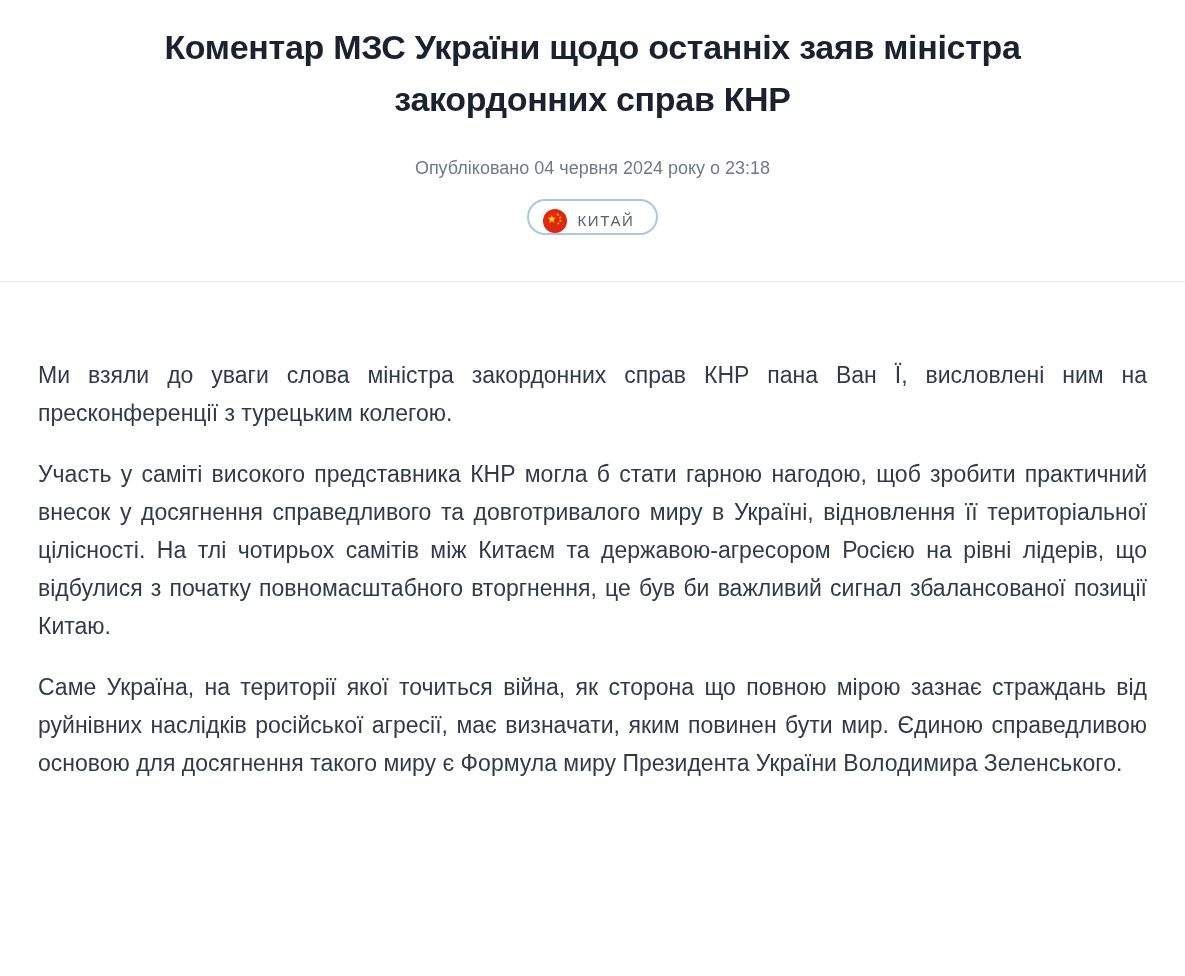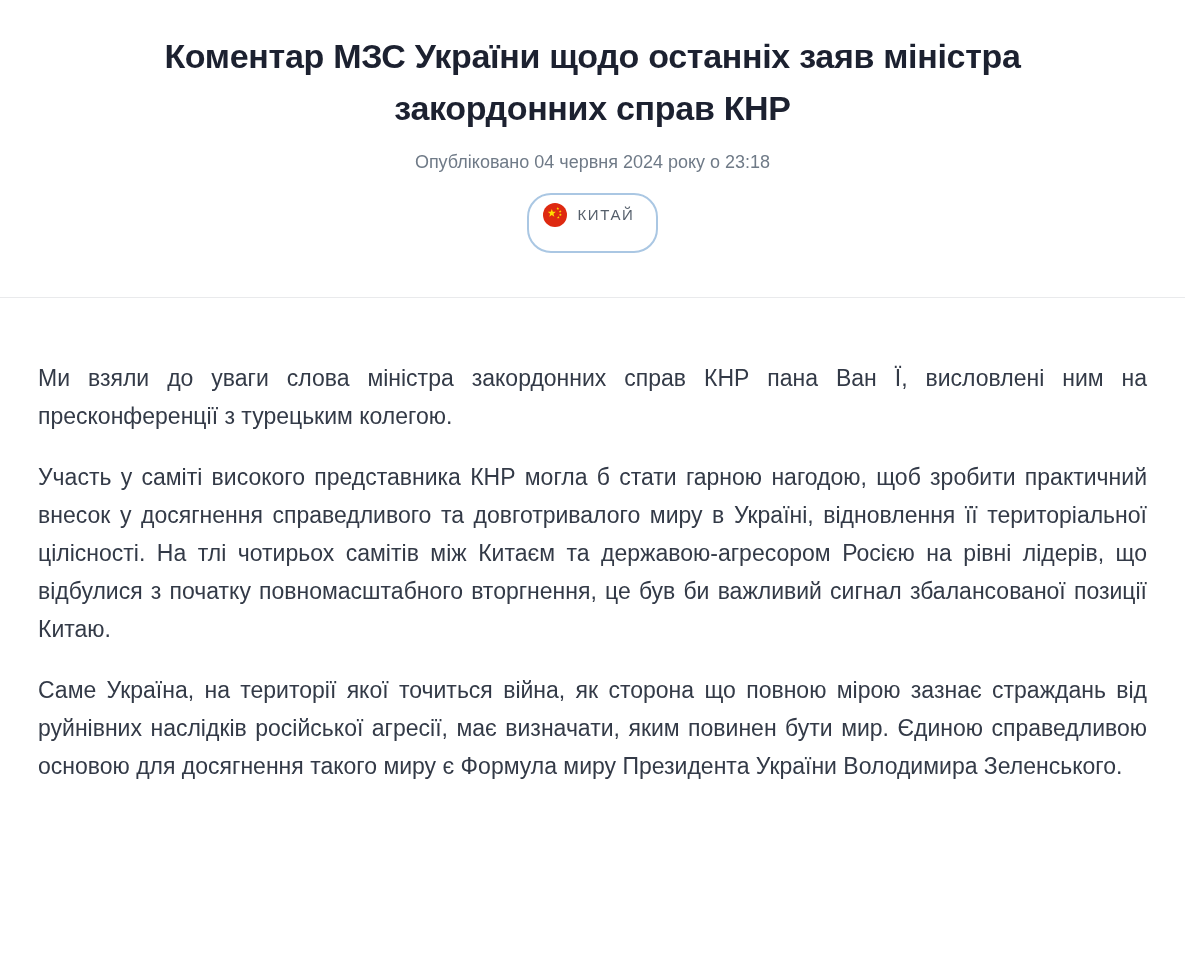--- a/index.html
+++ b/index.html
@@ -13,44 +13,44 @@
     width: 1185px;
     min-height: 976px;
     margin: 0 auto;
     background: #ffffff;
   }
   .article-header {
     text-align: center;
     padding-top: 14px;
   }
   .article-title {
-    margin: 16px auto;
+    margin: 7px auto;
     max-width: 1000px;
     font-size: 34px;
     line-height: 52px;
     font-weight: 700;
     color: #1c2130;
     letter-spacing: -0.3px;
   }
   .published-date {
-    margin-top: 17px;
+    margin-top: 32px;
     font-size: 18px;
     line-height: 22px;
     color: #6f7a87;
   }
   .tag-row {
     margin-top: 20px;
   }
   .tag-pill {
     display: inline-flex;
     align-items: center;
     gap: 11px;
     border: 2px solid #aac7e3;
     border-radius: 24px;
-    padding: 8px 22px 24px 14px;
+    padding: 8px 22px 0 14px;
     background: #ffffff;
     cursor: pointer;
     text-decoration: none;
   }
   .tag-pill .flag-icon {
     display: block;
     width: 24px;
     height: 24px;
   }
   .tag-label {
@@ -61,21 +61,21 @@
   }
   .header-divider {
     border: none;
     border-top: 1px solid #e9eaec;
     margin: 44px 0 0 0;
   }
   .article-body {
     padding: 58px 38px 30px 38px;
   }
   .article-body p {
-    margin: 3px 0 23px 0;
+    margin: 16px 0 23px 0;
     font-size: 23px;
     line-height: 38px;
     color: #333a47;
     text-align: justify;
   }
   .article-body p:last-child { margin-bottom: 0; }
 </style>
 </head>
 <body>
 

